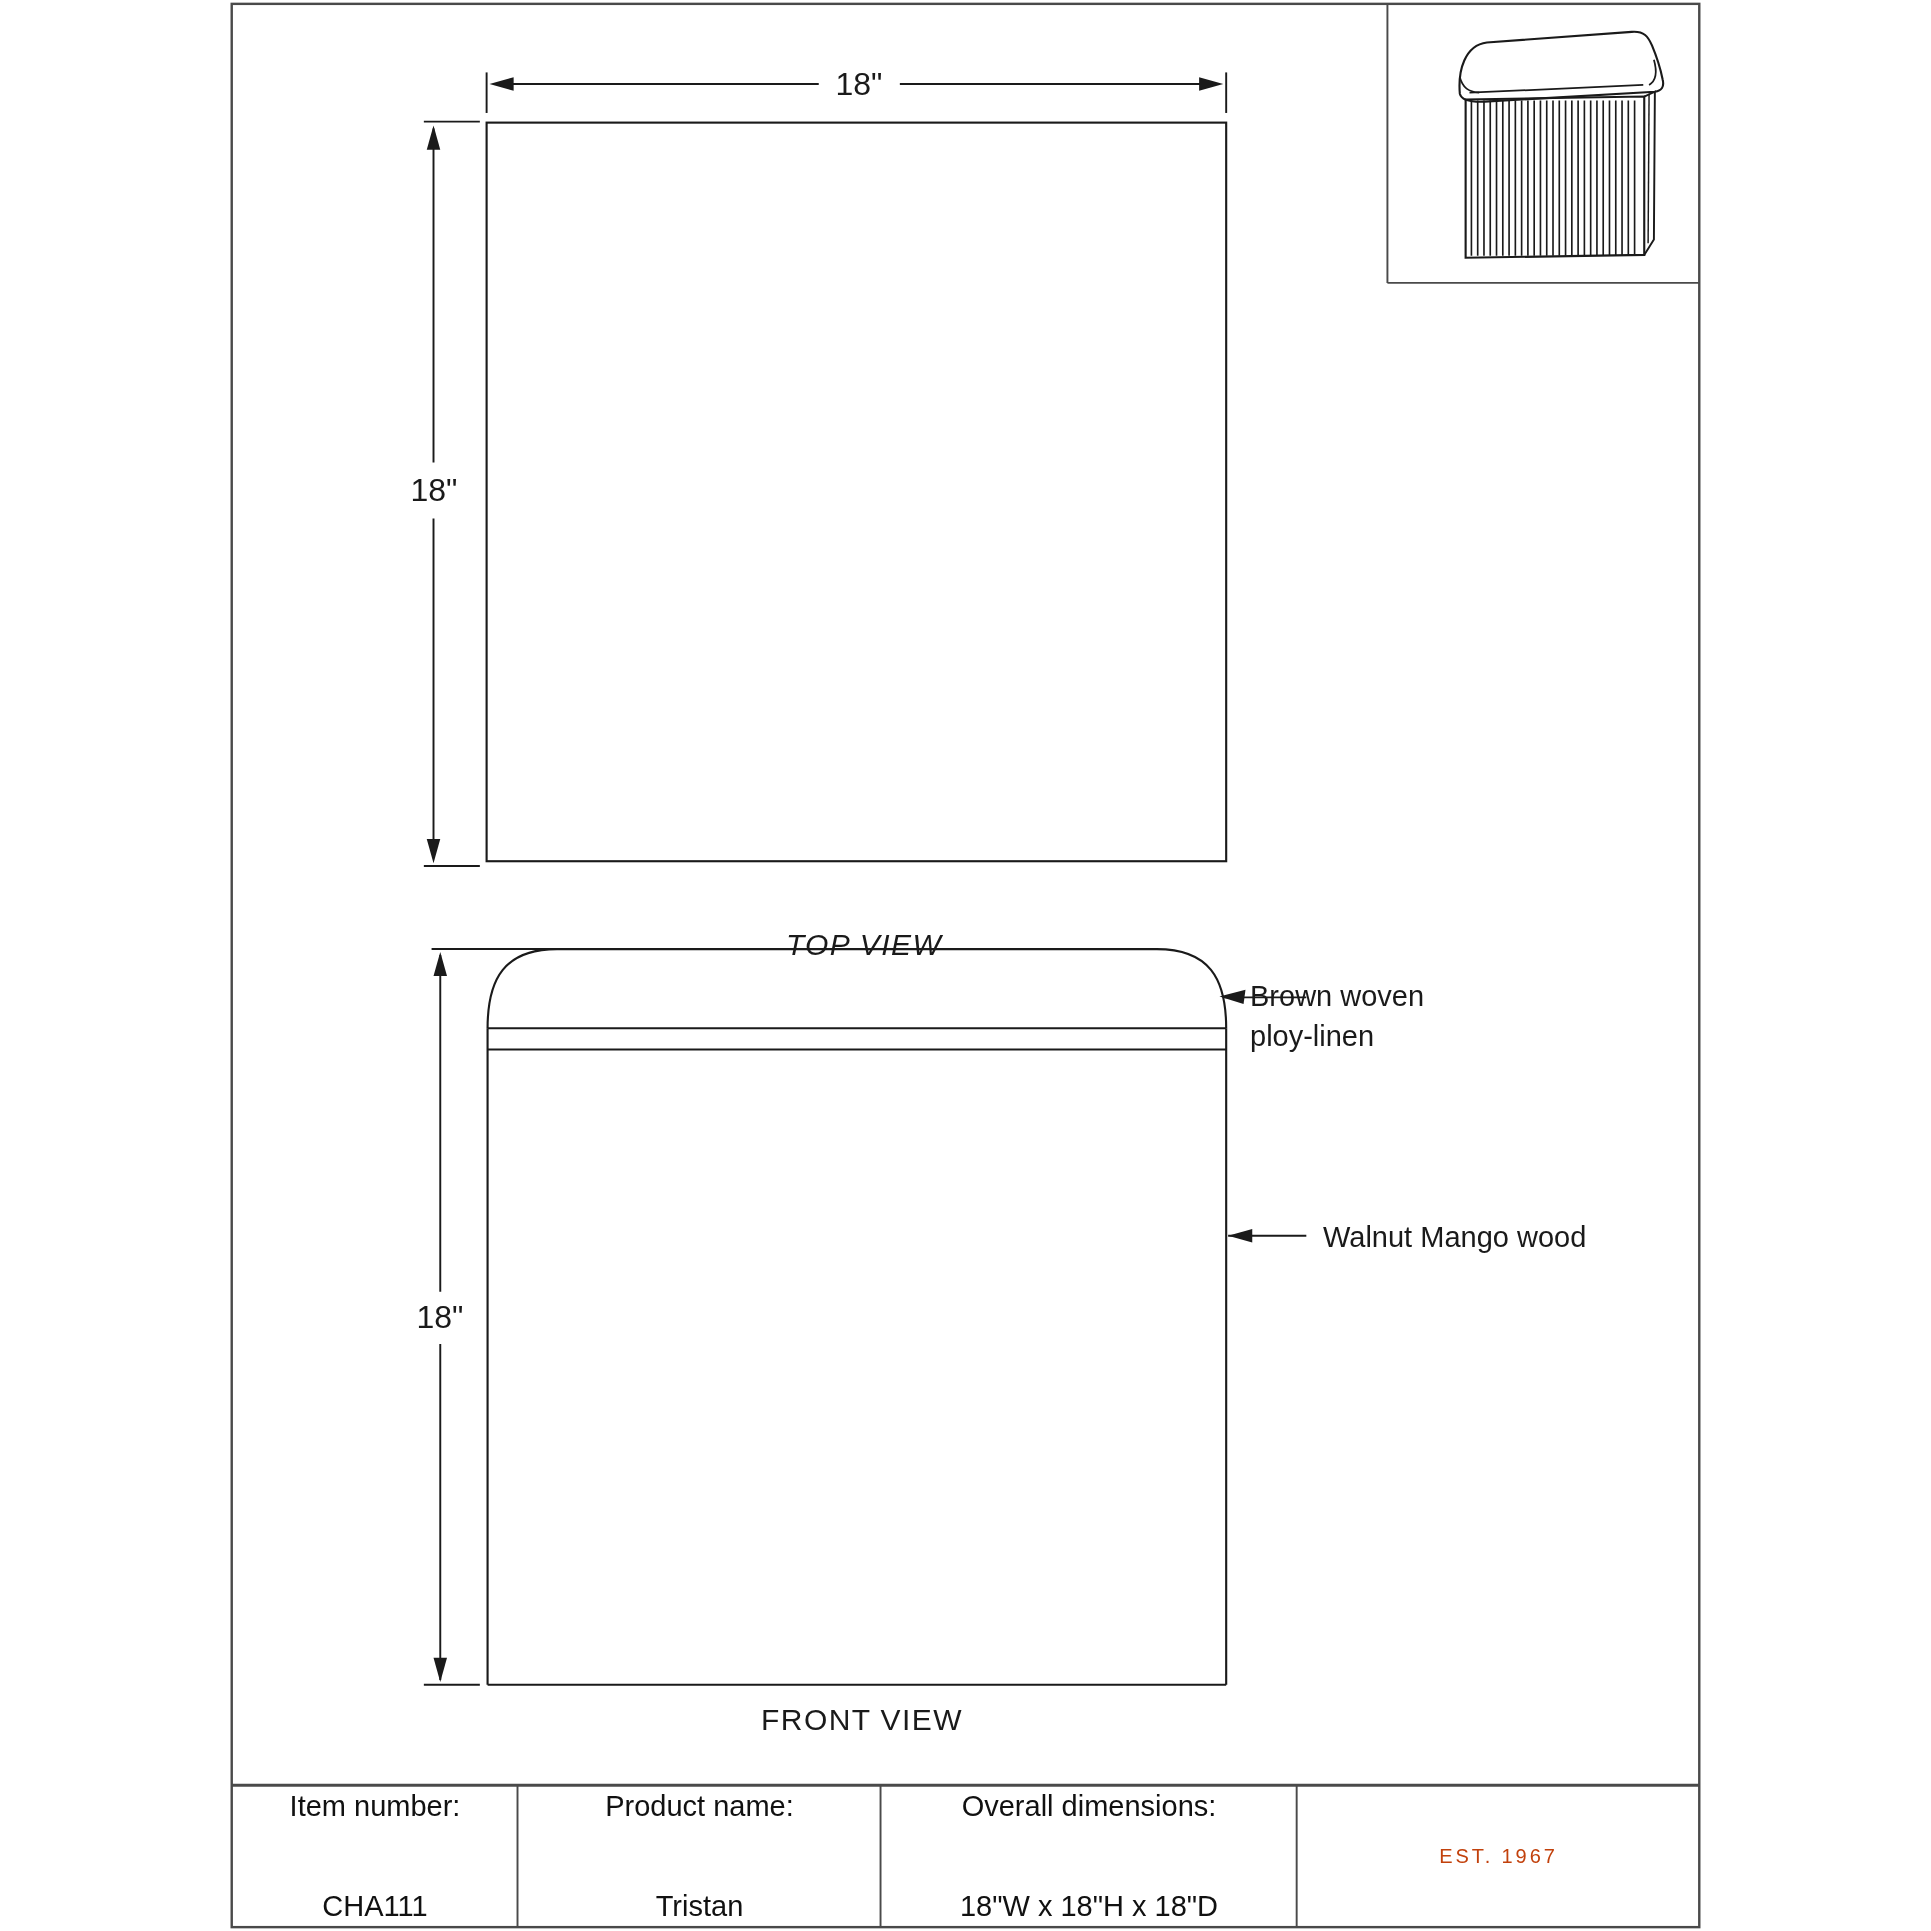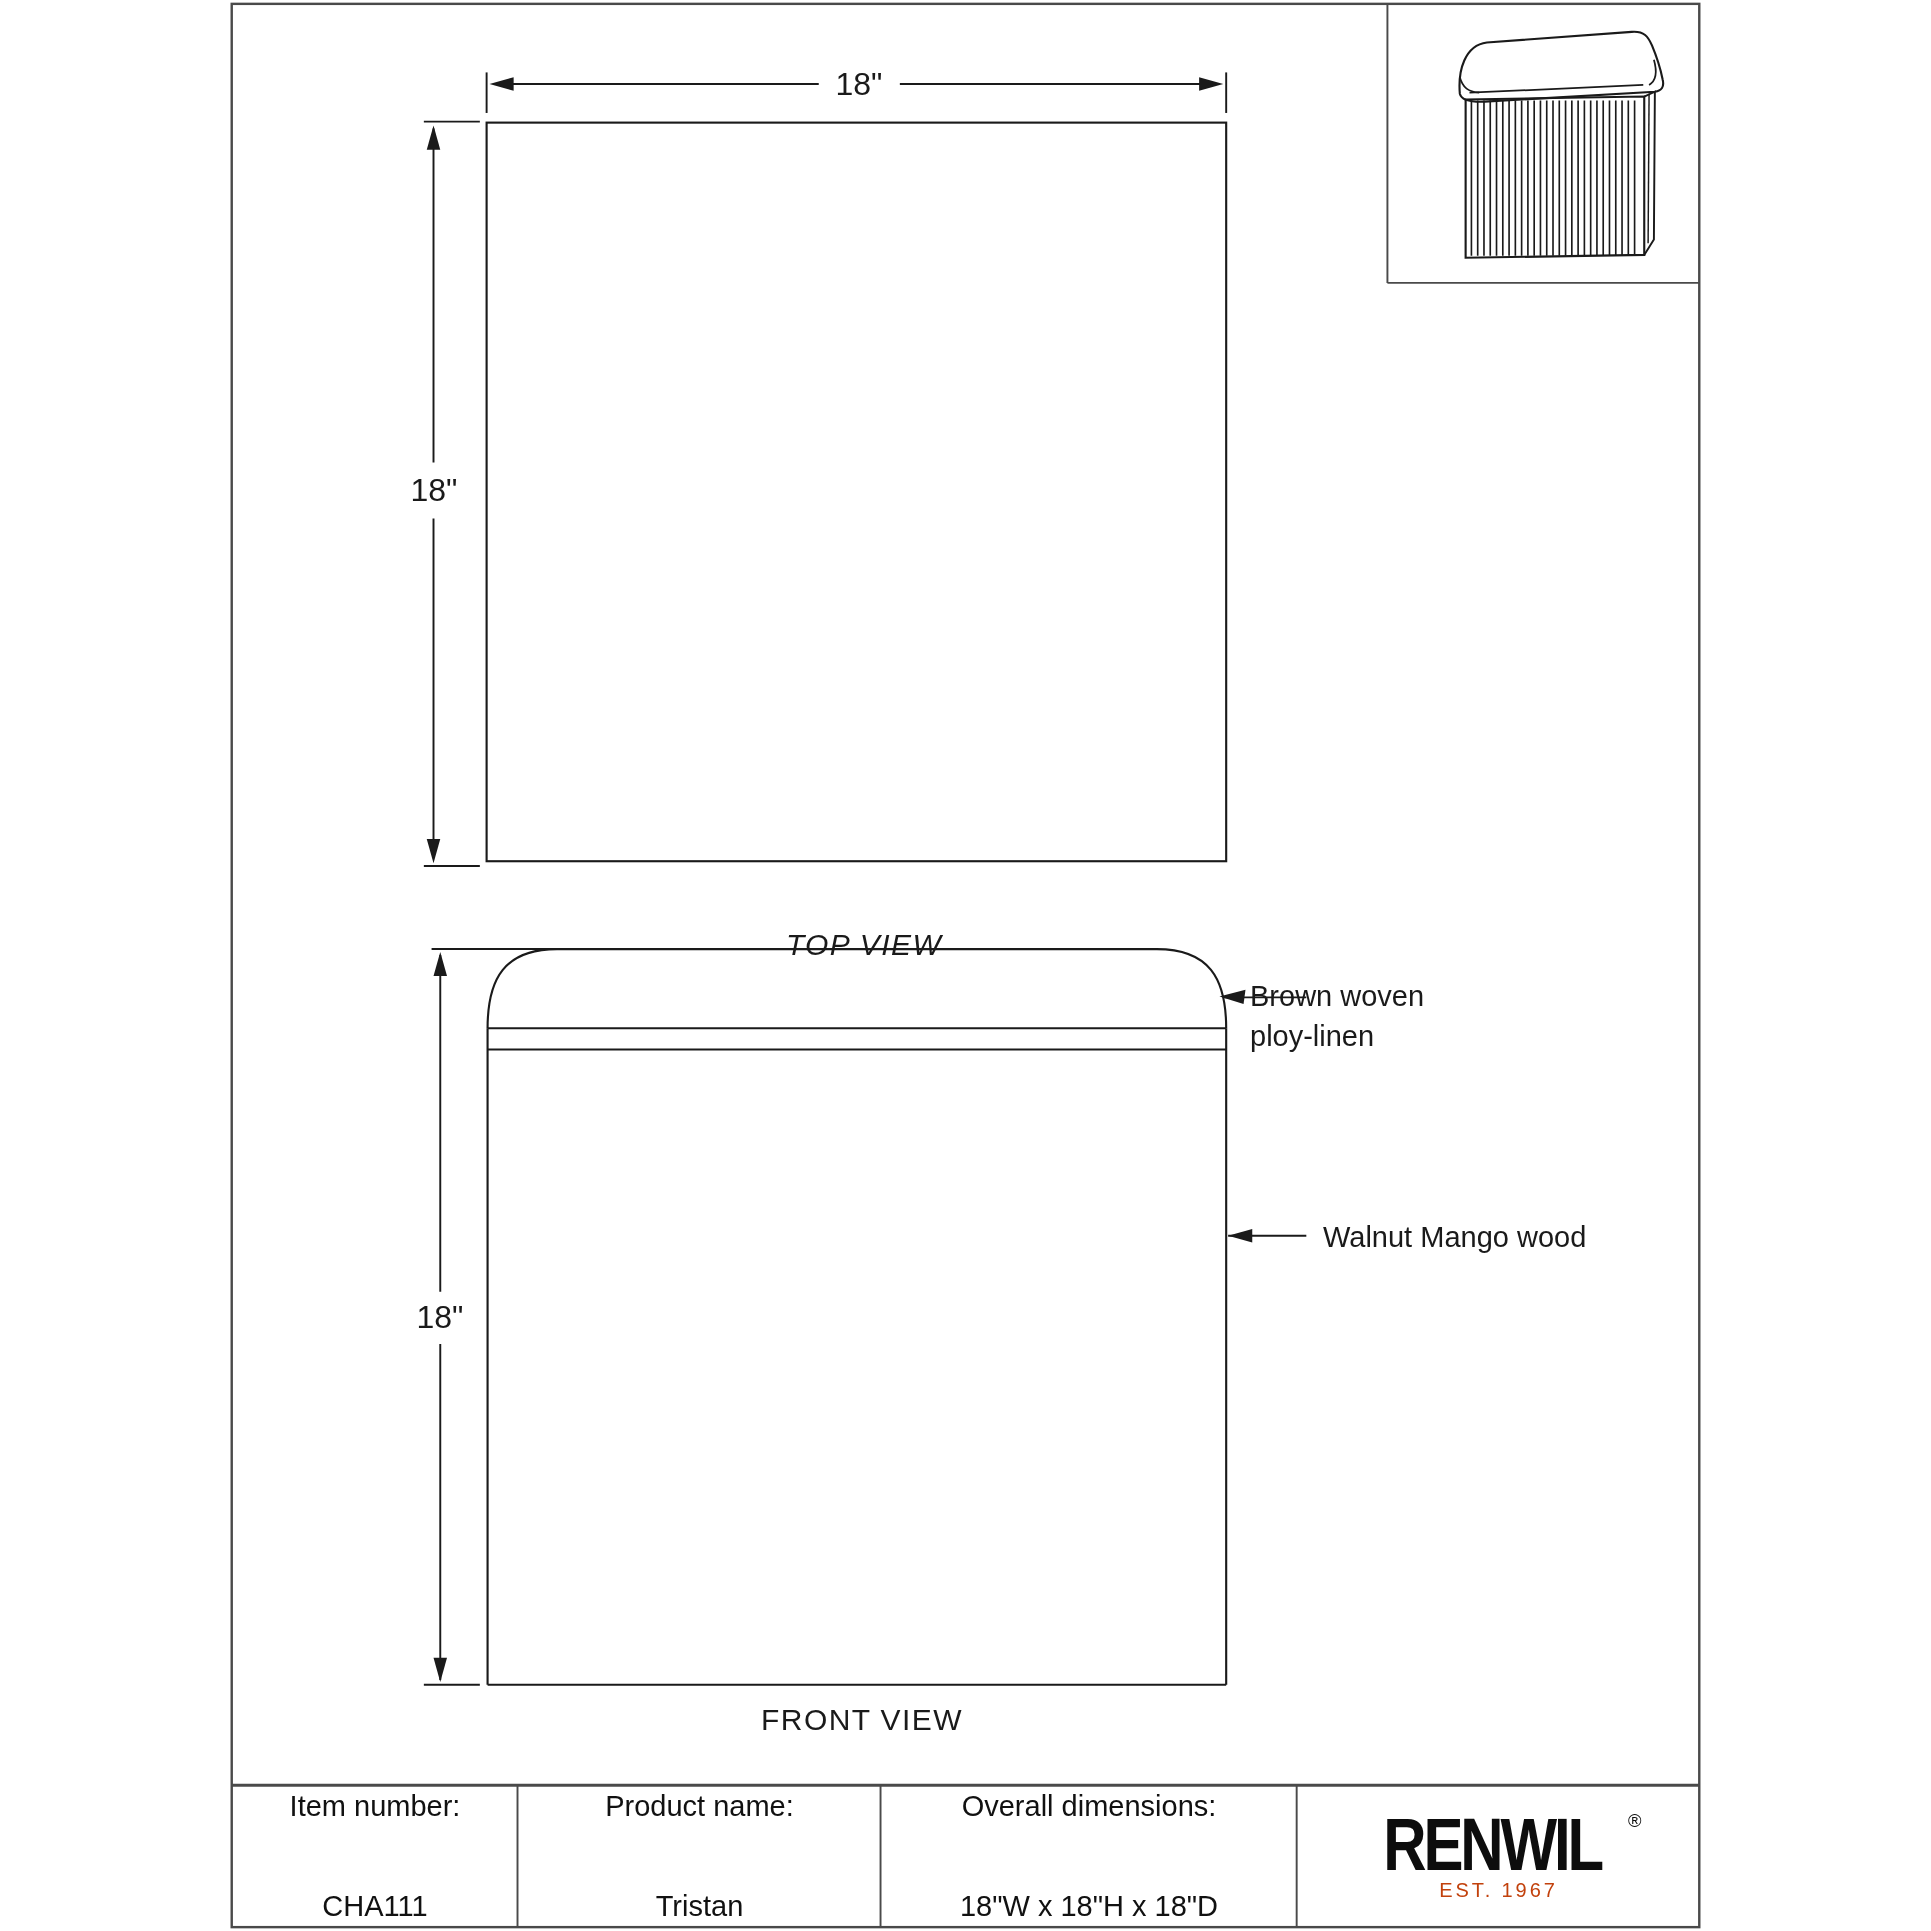--- a/index.html
+++ b/index.html
@@ -127,19 +127,15 @@
 </div>
 <div class="footer-cell" style="left:518px;width:363px;">
   <div>Product name:</div>
   <div>Tristan</div>
 </div>
 <div class="footer-cell" style="left:881px;width:416px;">
   <div>Overall dimensions:</div>
   <div>18"W x 18"H x 18"D</div>
 </div>
 <div class="brand" style="left:1297px;width:403px;">
-  <div class="brand-row">
-    <span class="brand-name">RENWIL</span>
-    <span class="brand-reg">®</span>
-  </div>
   <div class="brand-est">EST. 1967</div>
 </div>
 
 
 </body></html>

